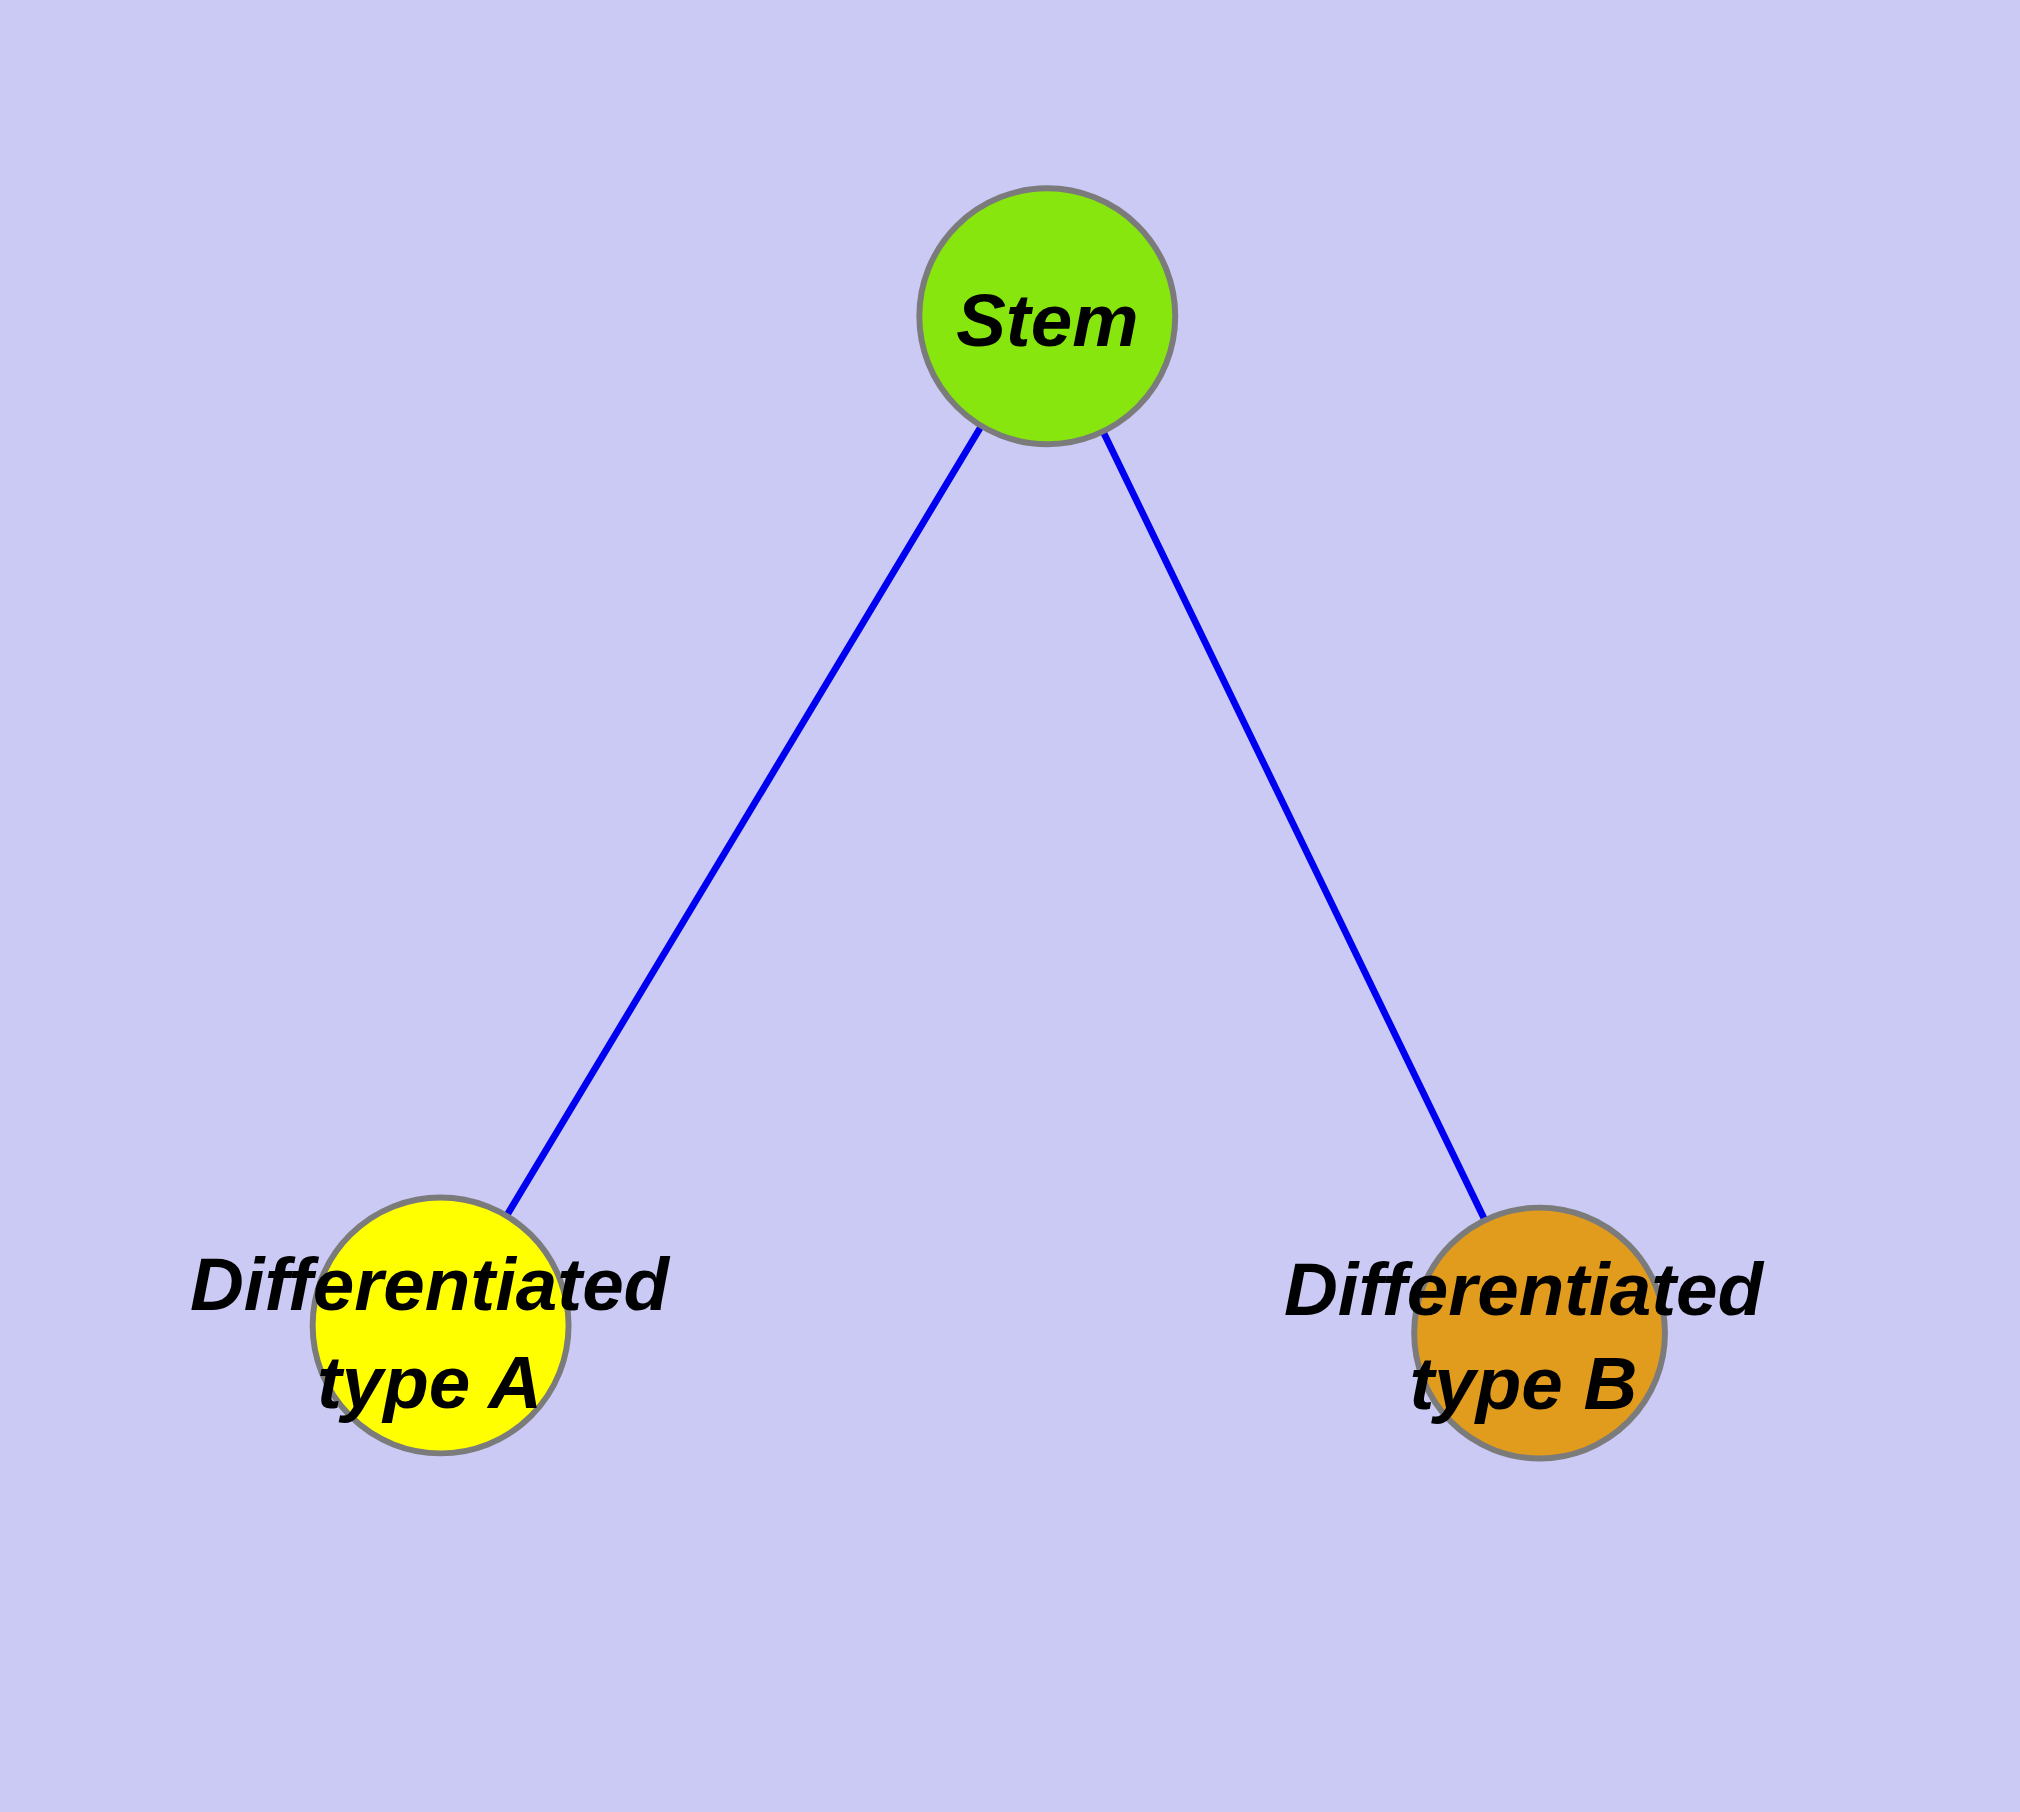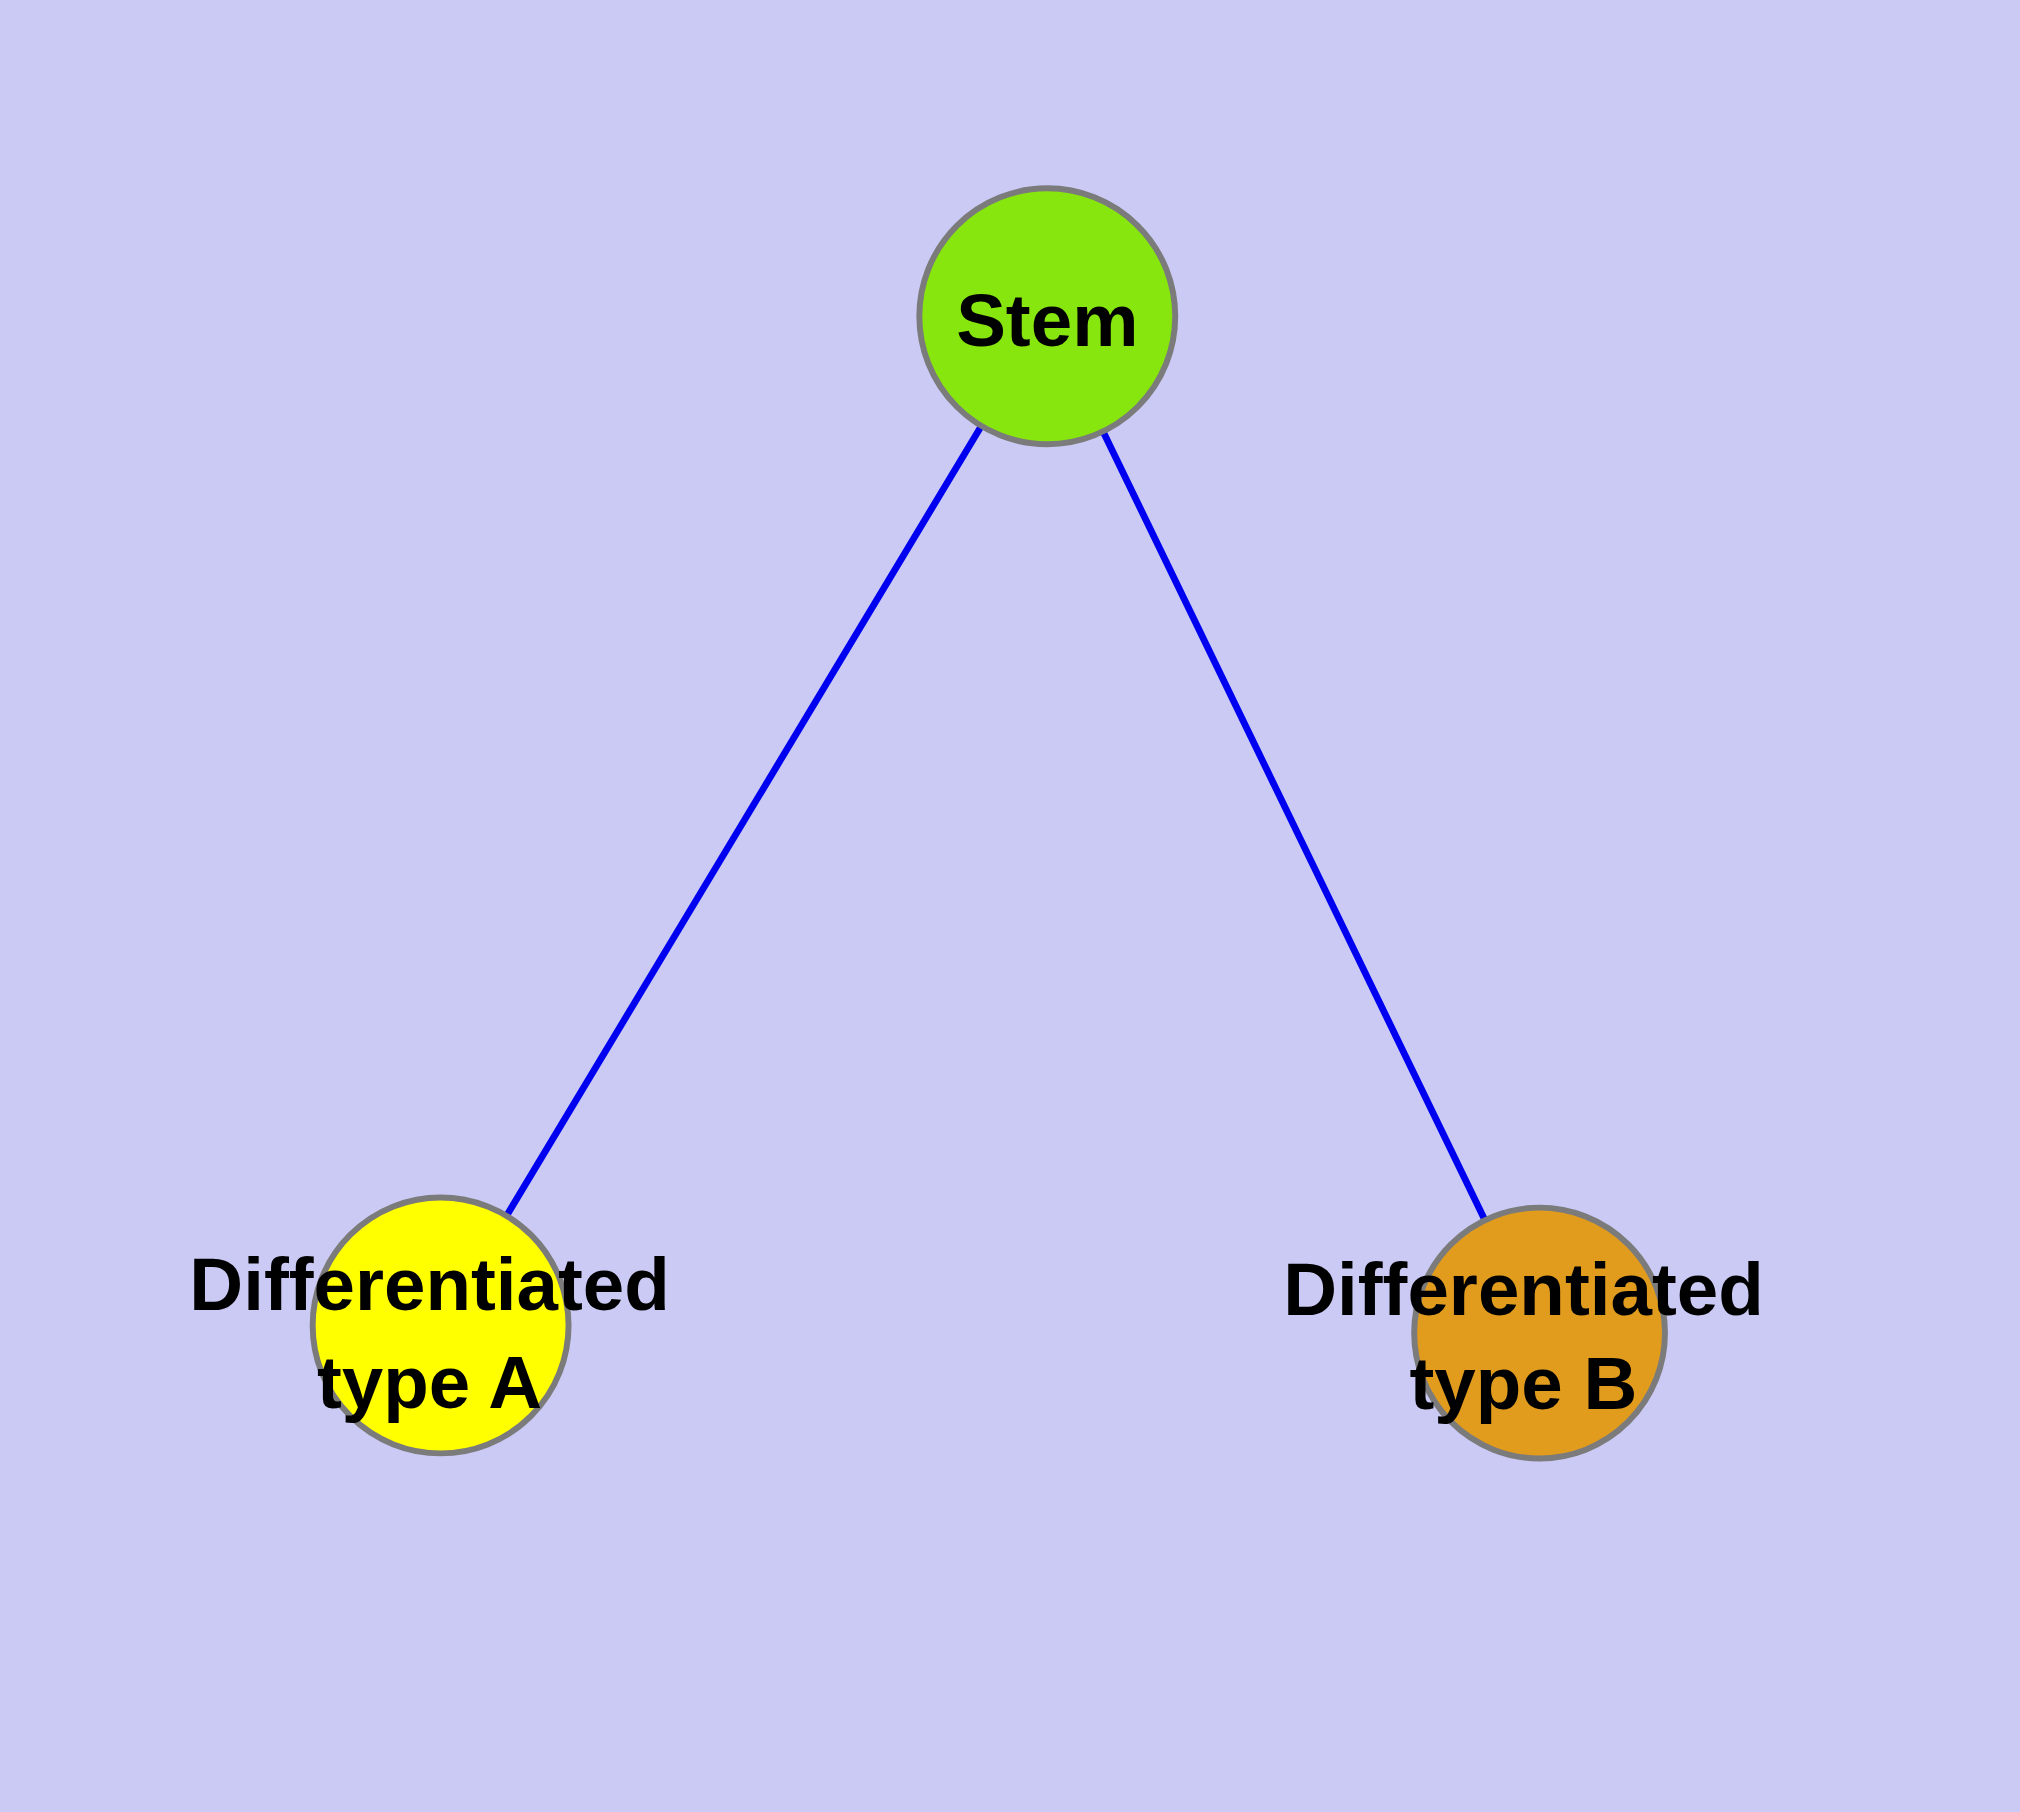--- a/index.html
+++ b/index.html
@@ -7,20 +7,21 @@
     padding: 0;
     background: #cacaf5;
   }
   .diagram-viewport {
     width: 100vw;
     height: 100vh;
     display: flex;
     align-items: flex-start;
     justify-content: center;
     overflow: hidden;
+    font-style: italic;
   }
   svg.graph {
     width: 100%;
     height: 100%;
     display: block;
   }
   .node-label {
     font-family: "Liberation Sans", "DejaVu Sans", sans-serif;
     font-weight: bold;
     font-size: 88px;

